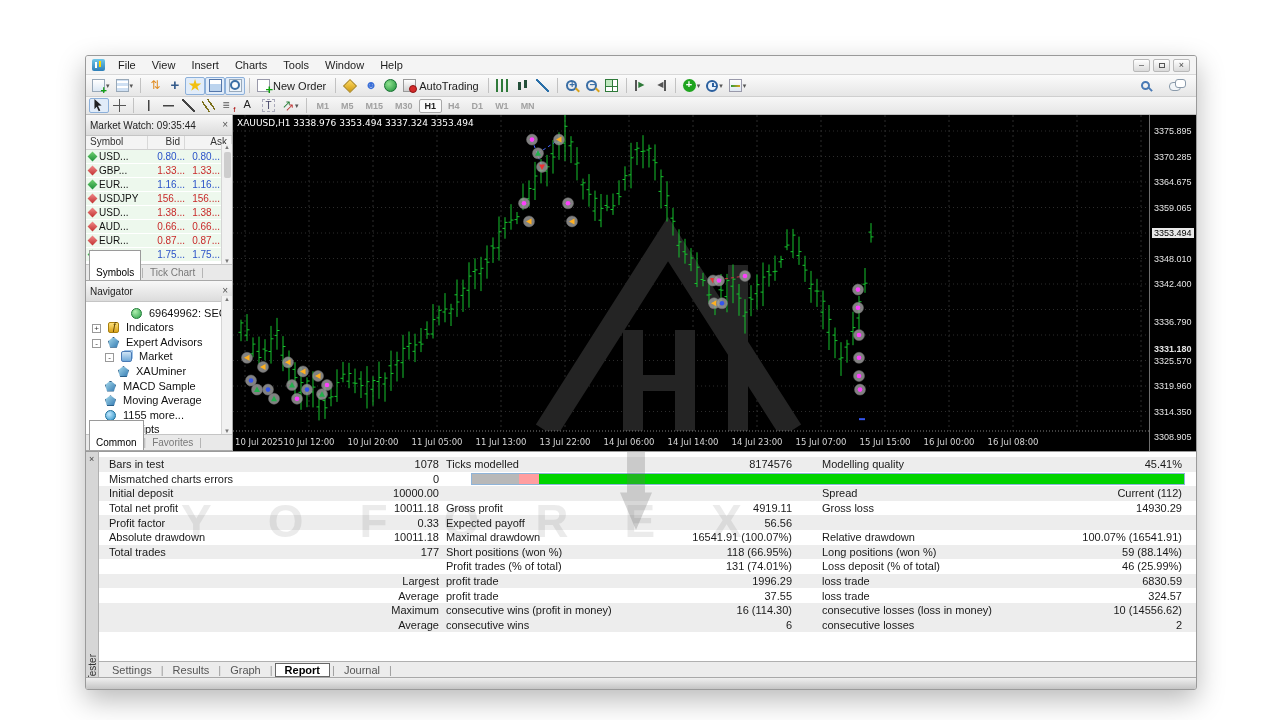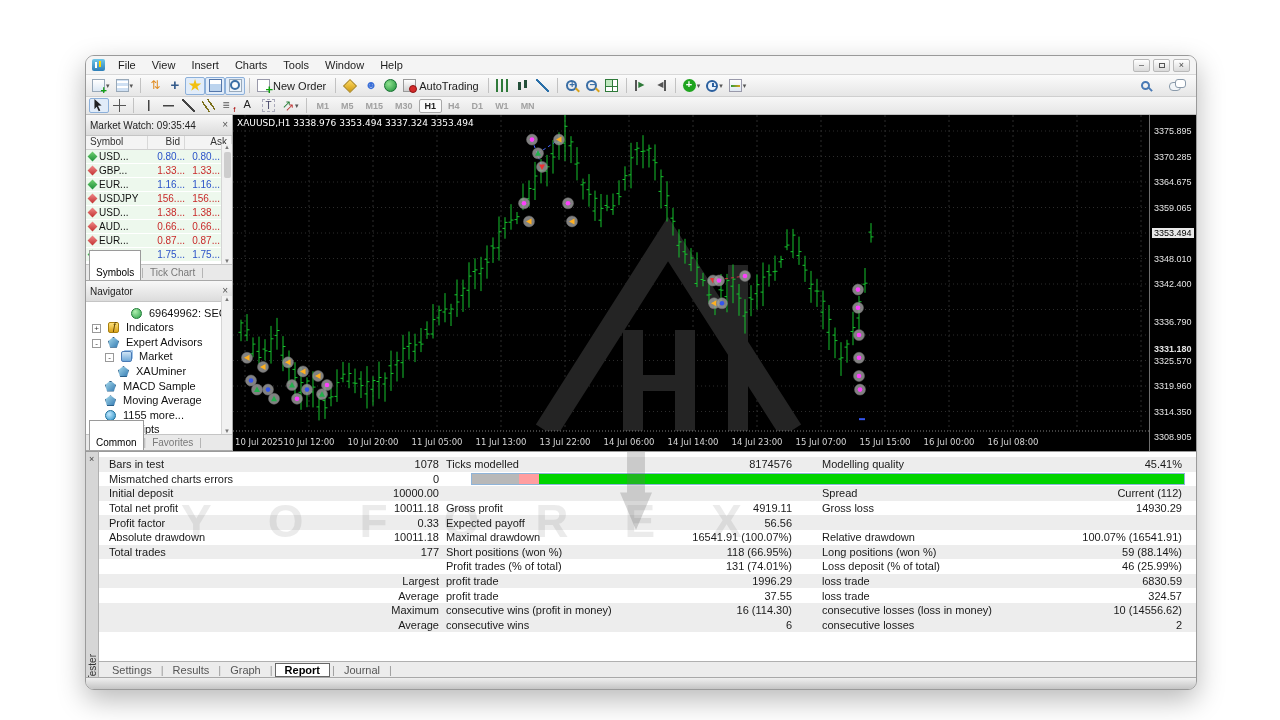--- a/index.html
+++ b/index.html
@@ -5,21 +5,21 @@
   * { margin:0; padding:0; box-sizing:border-box; }
   html,body { width:1280px; height:720px; background:#ffffff; overflow:hidden;
               font-family:"Liberation Sans", sans-serif; }
   .page { position:relative; width:1280px; height:720px; background:#fff; }
 
   .page-title { position:absolute; top:14px; left:0; width:1200px; text-align:center;
     font-size:21px; font-weight:700; color:#8f9499; letter-spacing:26px; }
 
   
   .mt4 { position:absolute; left:85px; top:55px; width:1112px; height:635px;
-    background:#ececec; border:1px solid #9a9a9a; border-radius:9px;
+    background:#ececec; border:1px solid #9a9a9a; border-radius:3px;
     box-shadow:0 10px 28px rgba(0,0,0,0.28); overflow:hidden; font-size:11px; color:#222; }
 
   
   .menubar { position:absolute; top:0; left:0; right:0; height:19px; background:#f4f4f4;
     border-bottom:1px solid #d8d8d8; display:flex; align-items:center; padding:0 4px; }
   .appicon { width:13px; height:12px; border-radius:2px; margin:0 5px 0 2px;
     background:linear-gradient(#6fc7e8,#2e7fb8); position:relative; }
   .appicon::after { content:""; position:absolute; left:3px; top:3px; width:2px; height:6px;
     background:#fff; box-shadow:4px -1px 0 #ffd700; }
   .menuitem { padding:0 8px; font-size:11px; color:#1d1d1d; cursor:default; }

